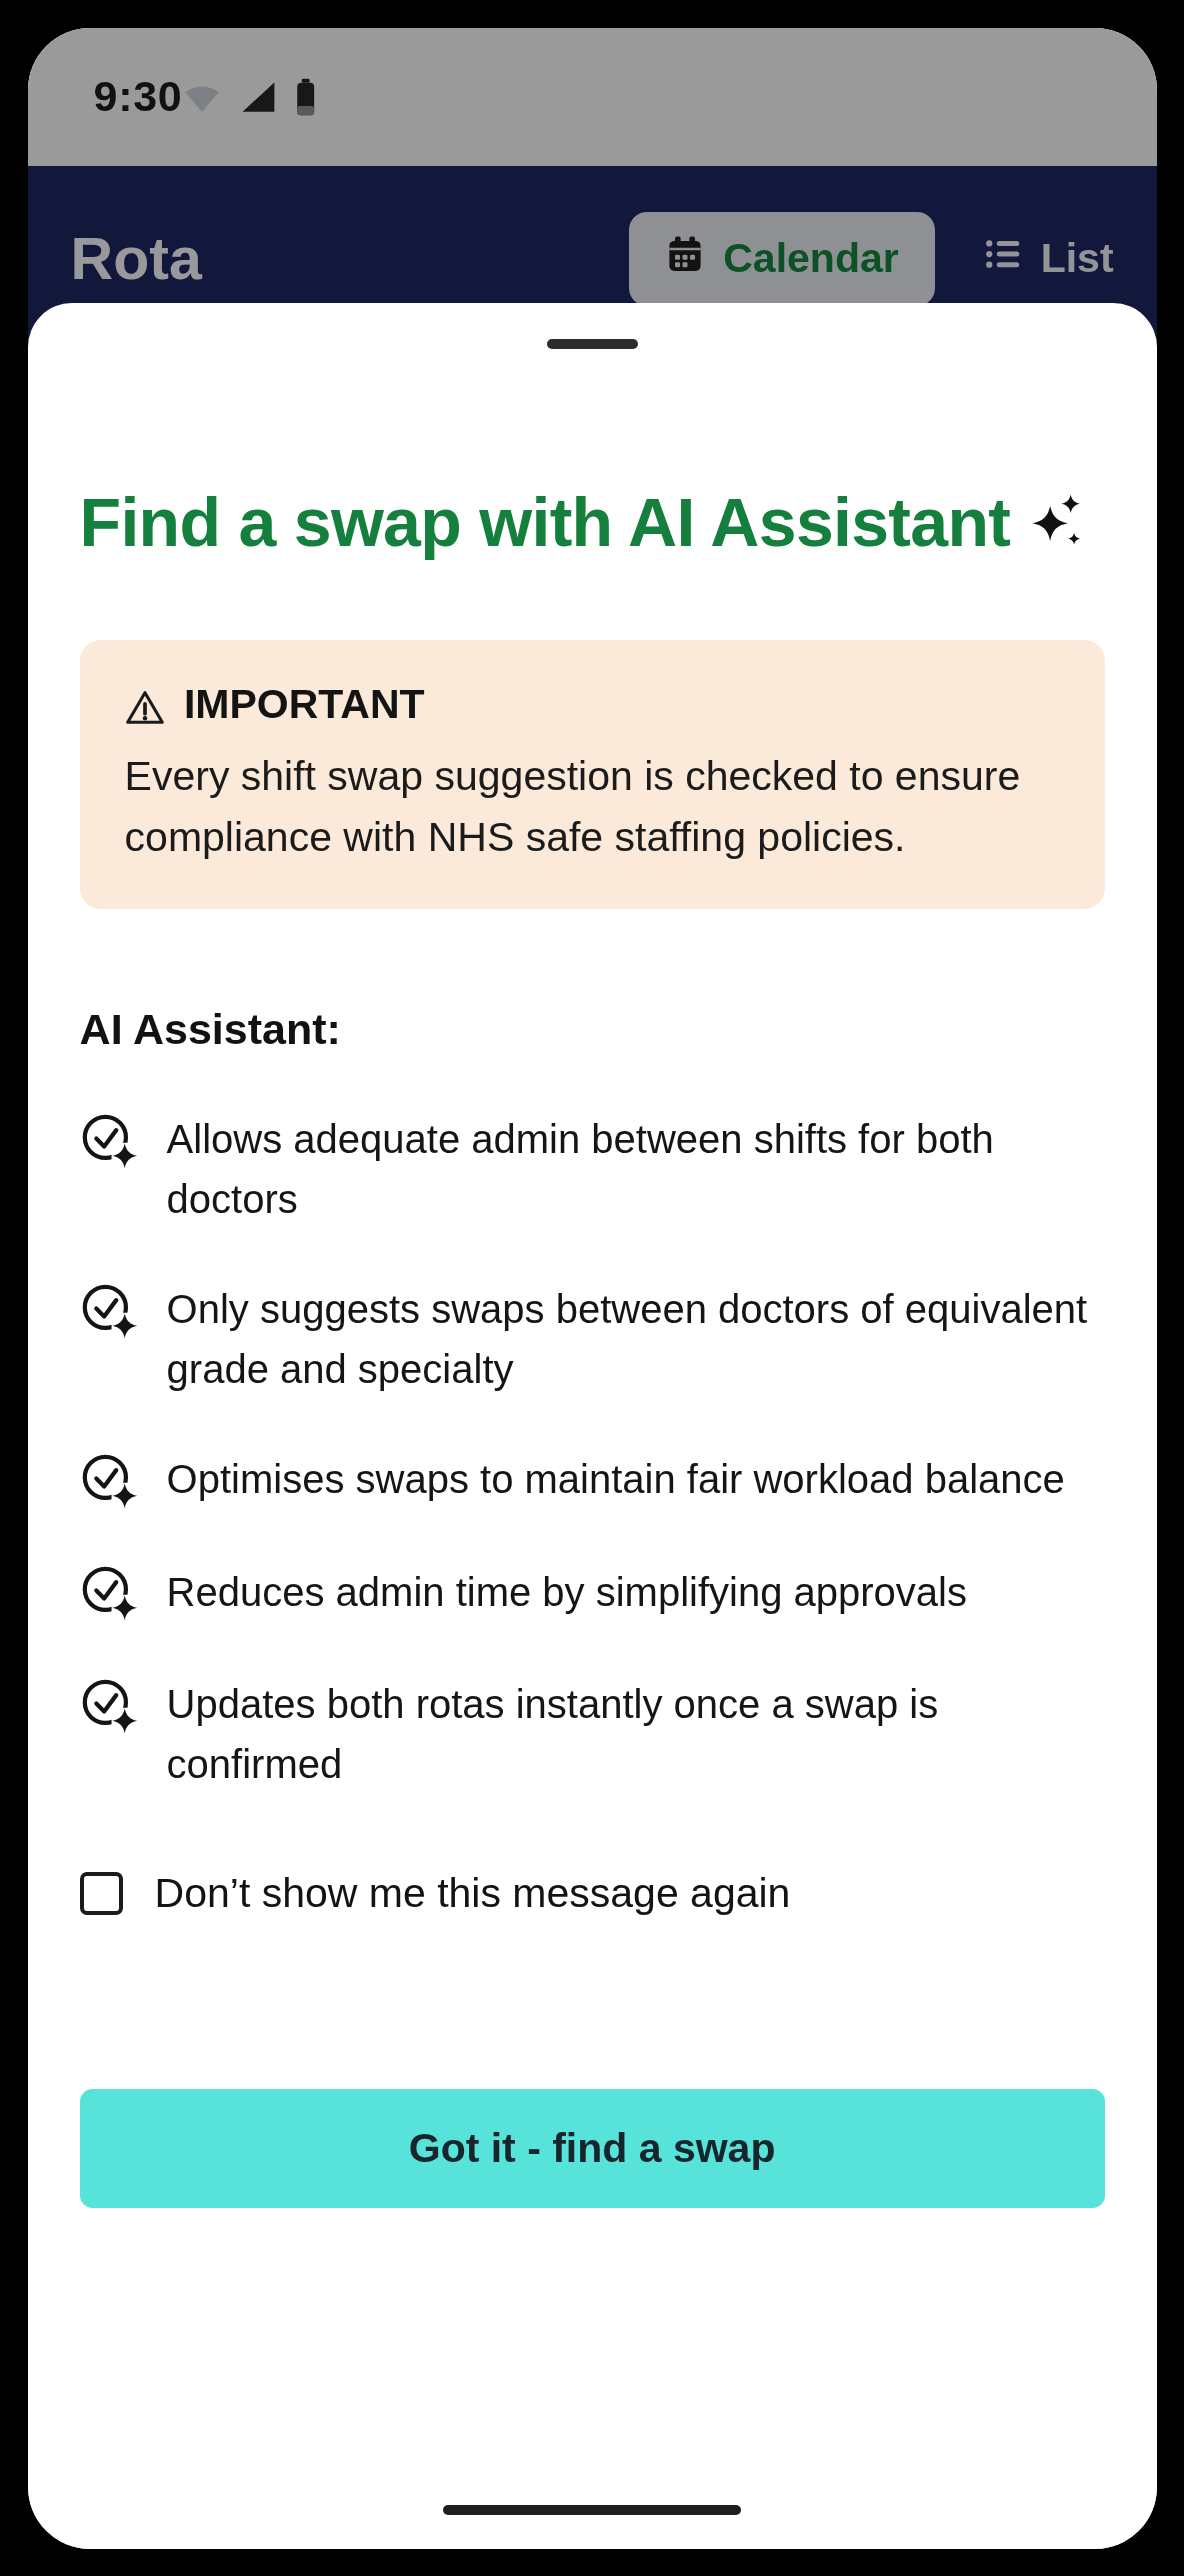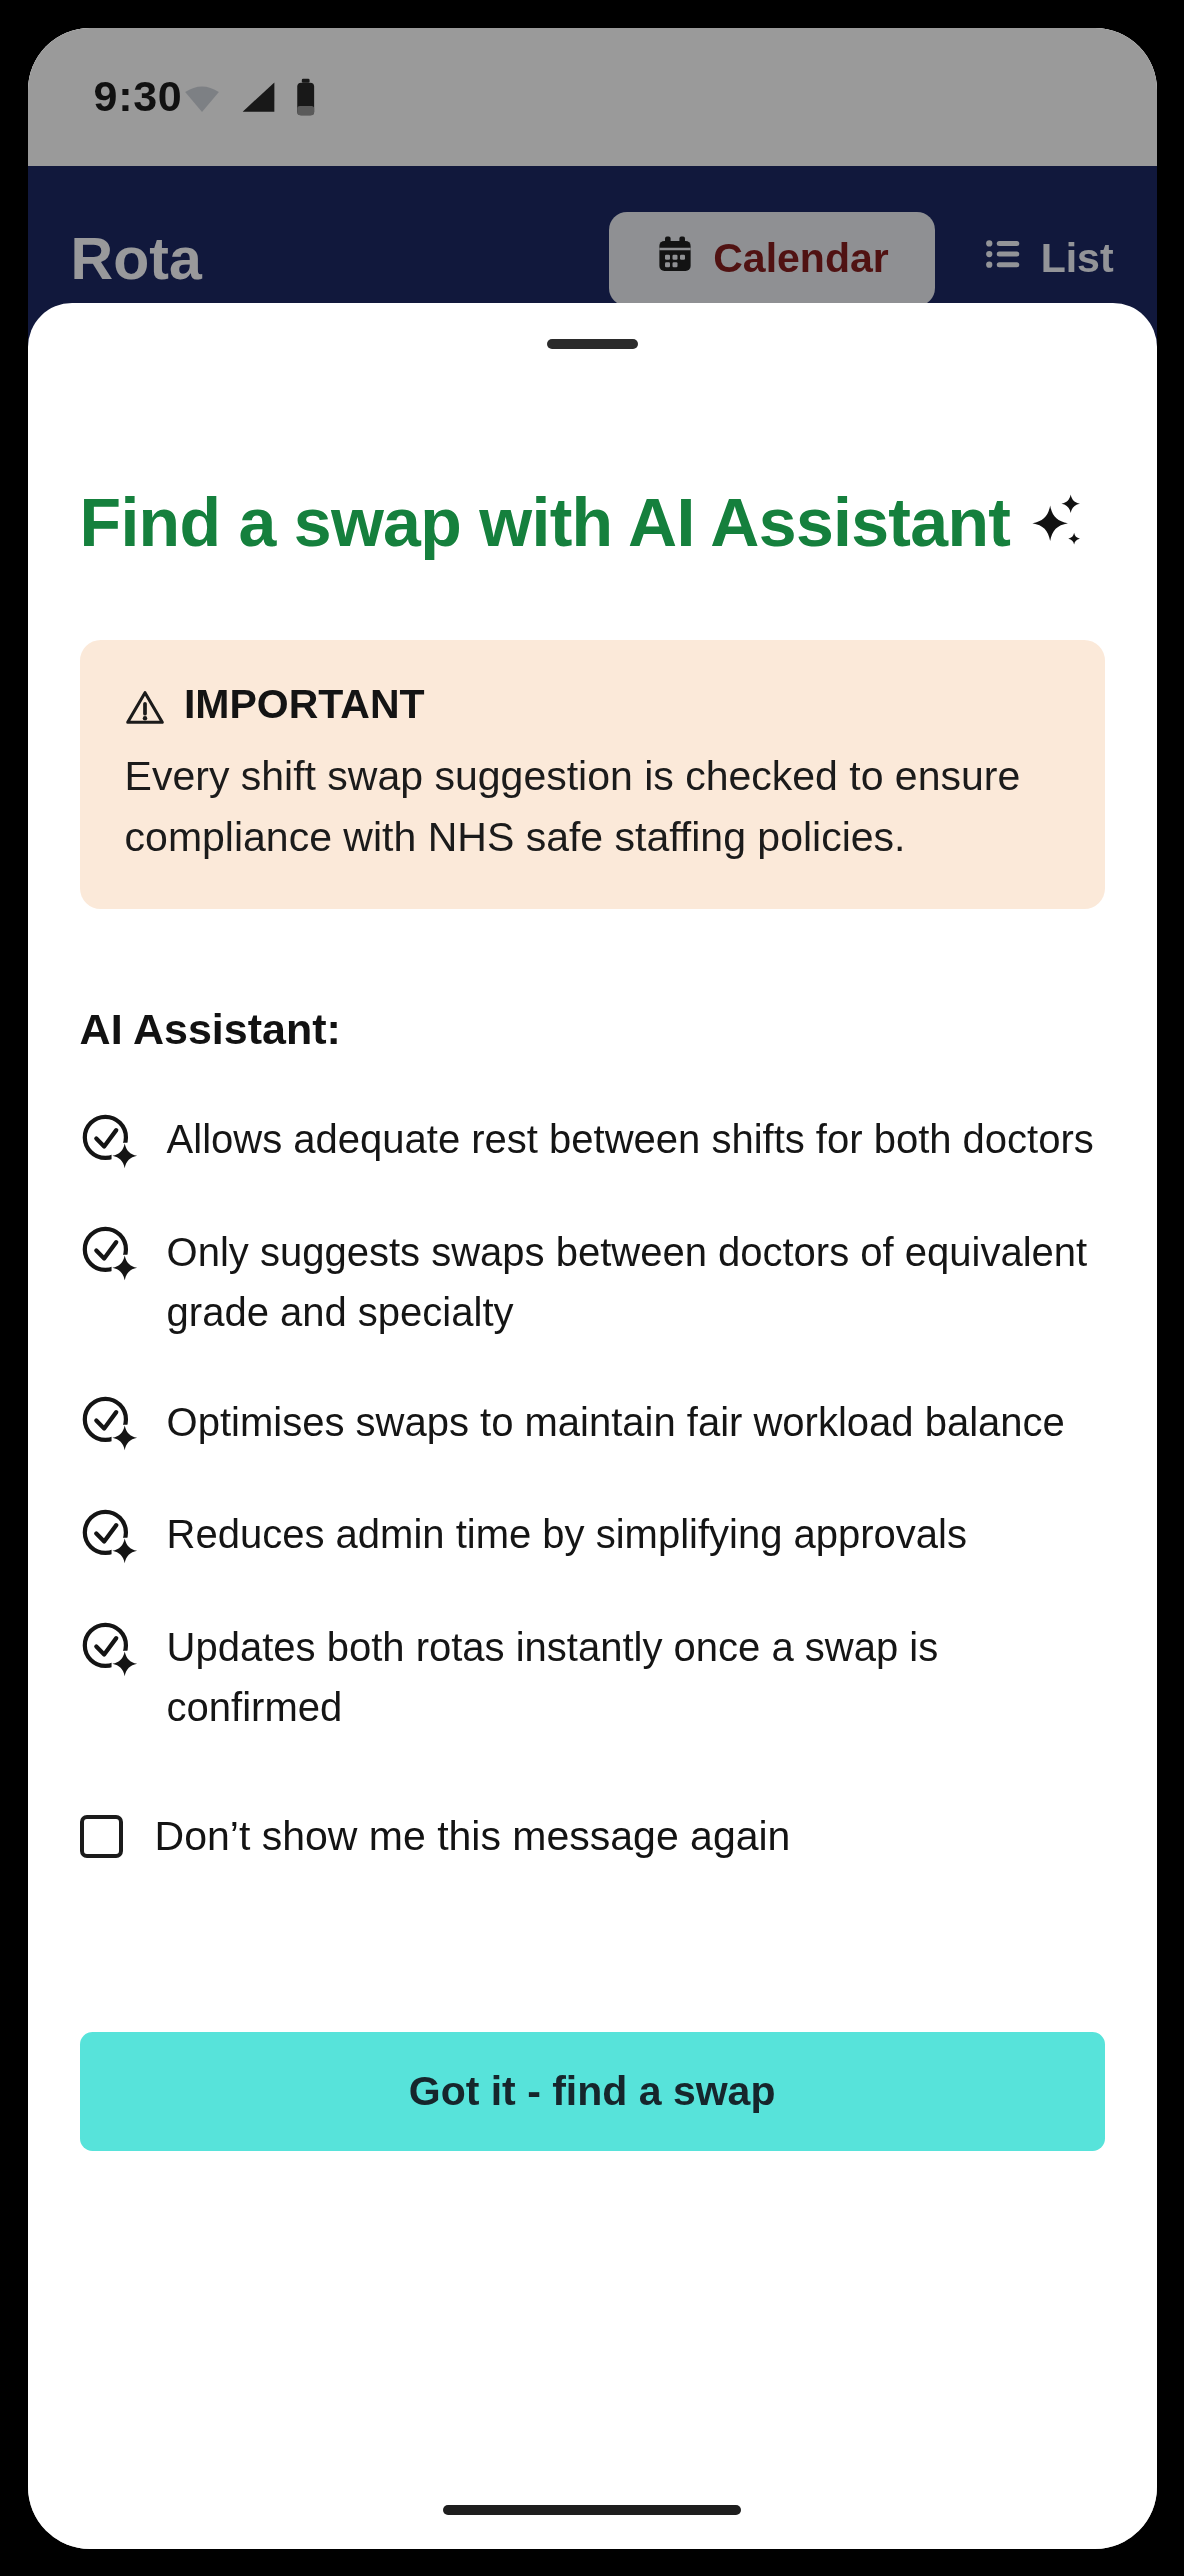--- a/index.html
+++ b/index.html
@@ -34,22 +34,22 @@
     display: flex; align-items: center; justify-content: space-between;
     padding: 0 43px;
   }
   .app-title { font-size: 59px; font-weight: 700; color: #f2f3f6; }
   .tabs { display: flex; align-items: center; gap: 48px; }
   .tab {
     display: flex; align-items: center; gap: 18px;
     font-size: 41px; font-weight: 600; cursor: pointer;
   }
   .tab.active {
-    background: #e2e4e9; color: #7f1d1d;
-    border-radius: 18px; padding: 22px 46px;
+    background: #e2e4e9; color: #15803d;
+    border-radius: 18px; padding: 22px 36px;
   }
   .tab.inactive { color: #e9ebf1; padding: 22px 0; }
   
   .scrim {
     position: absolute; inset: 0;
     background: rgba(0,0,0,0.37); z-index: 5;
   }
   
   .sheet {
     position: absolute; left: 0; right: 0; top: 275px; bottom: 0;
@@ -208,21 +208,21 @@
       <ul class="benefits">
         <li class="benefit">
           <span class="bicon">
             <svg width="58" height="58" viewBox="0 0 96 96">
               <circle cx="42" cy="42" r="34" fill="none" stroke="#141414" stroke-width="7"></circle>
               <path d="M27 44 L40 57 L60 30" fill="none" stroke="#141414" stroke-width="7" stroke-linecap="round" stroke-linejoin="round"></path>
               <path d="M74 52 C76.6 64 82.5 69.9 94.5 72.5 C82.5 75.1 76.6 81 74 93 C71.4 81 65.5 75.1 53.5 72.5 C65.5 69.9 71.4 64 74 52 Z" fill="#fff" stroke="#fff" stroke-width="12"></path>
               <path d="M74 52 C76.6 64 82.5 69.9 94.5 72.5 C82.5 75.1 76.6 81 74 93 C71.4 81 65.5 75.1 53.5 72.5 C65.5 69.9 71.4 64 74 52 Z" fill="#141414"></path>
             </svg>
           </span>
-          <span class="benefit-text">Allows adequate rest between shifts for both doctors</span>
+          <span class="benefit-text">Allows adequate admin between shifts for both doctors</span>
         </li>
         <li class="benefit">
           <span class="bicon">
             <svg width="58" height="58" viewBox="0 0 96 96">
               <circle cx="42" cy="42" r="34" fill="none" stroke="#141414" stroke-width="7"></circle>
               <path d="M27 44 L40 57 L60 30" fill="none" stroke="#141414" stroke-width="7" stroke-linecap="round" stroke-linejoin="round"></path>
               <path d="M74 52 C76.6 64 82.5 69.9 94.5 72.5 C82.5 75.1 76.6 81 74 93 C71.4 81 65.5 75.1 53.5 72.5 C65.5 69.9 71.4 64 74 52 Z" fill="#fff" stroke="#fff" stroke-width="12"></path>
               <path d="M74 52 C76.6 64 82.5 69.9 94.5 72.5 C82.5 75.1 76.6 81 74 93 C71.4 81 65.5 75.1 53.5 72.5 C65.5 69.9 71.4 64 74 52 Z" fill="#141414"></path>
             </svg>
           </span>

